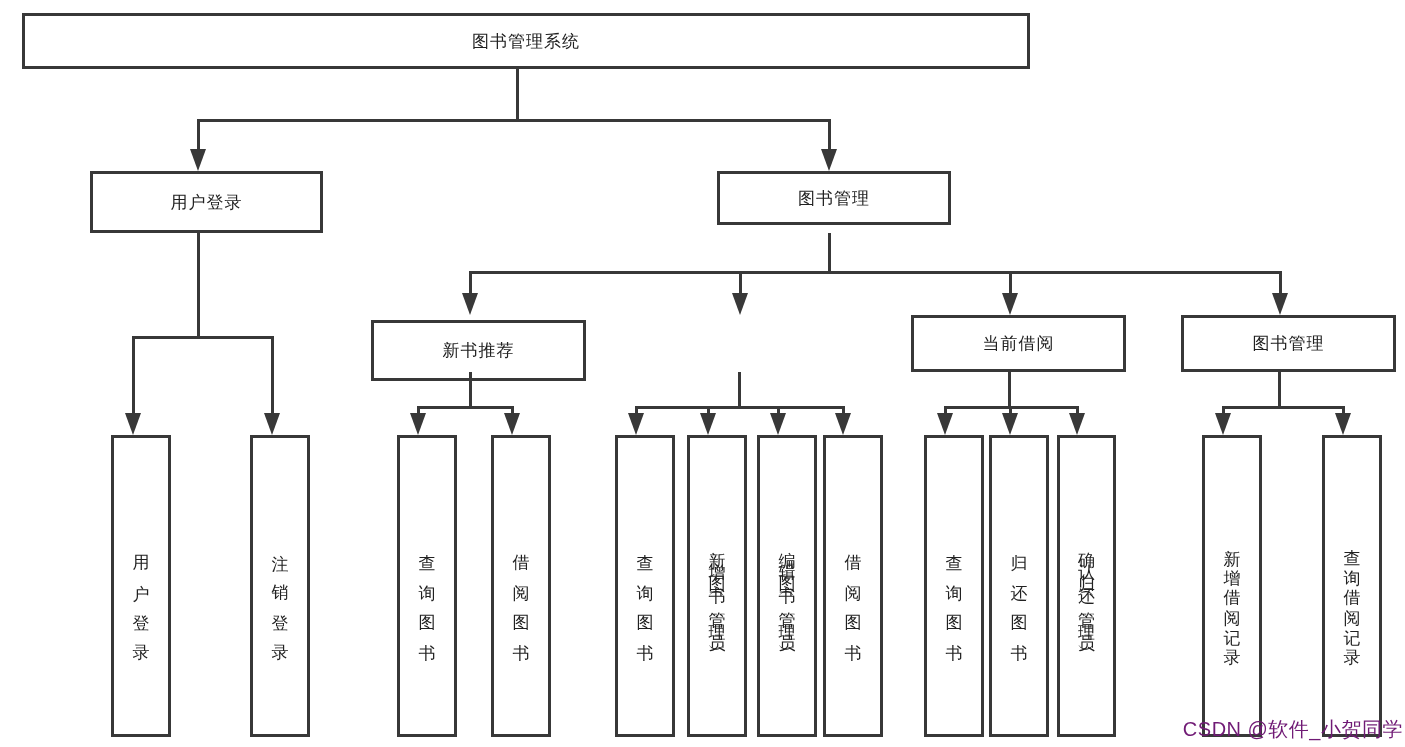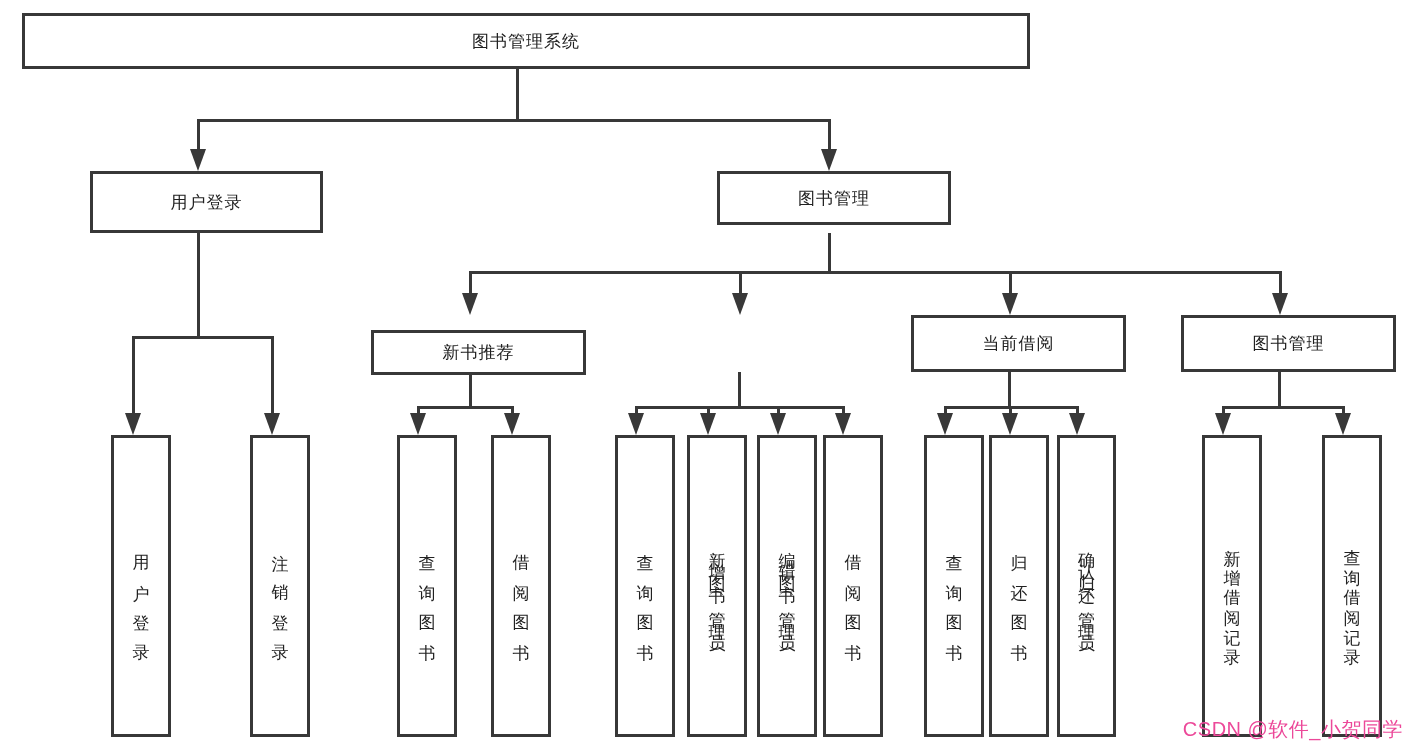--- a/index.html
+++ b/index.html
@@ -22,40 +22,40 @@
   .vline,.hline{position:absolute;background:#383838;}
   .vline{width:3px;}
   .hline{height:3px;}
   .arrow{
     position:absolute;width:0;height:0;
     border-left:8px solid transparent;border-right:8px solid transparent;
     border-top:22px solid #383838;
   }
   .watermark{
     position:absolute;right:2px;bottom:4px;z-index:10;
-    font-size:20px;color:#ec4899;letter-spacing:0.5px;white-space:nowrap;
+    font-size:20px;color:#701a75;letter-spacing:0.5px;white-space:nowrap;
   }
 </style>
 </head>
 <body>
 
 <div class="canvas">
 
   <div class="box" style="left:14px;top:13px;width:1008px;height:56px;">
     <span class="h-label">图书管理系统</span>
   </div>
 
   <div class="box" style="left:82px;top:171px;width:233px;height:62px;">
     <span class="h-label">用户登录</span>
   </div>
   <div class="box" style="left:709px;top:171px;width:234px;height:54px;">
     <span class="h-label">图书管理</span>
   </div>
 
-  <div class="box" style="left:363px;top:330px;width:215px;height:45px;">
+  <div class="box" style="left:363px;top:320px;width:215px;height:61px;">
     <span class="h-label">新书推荐</span>
   </div>
   <div class="box" style="left:903px;top:315px;width:215px;height:57px;">
     <span class="h-label">当前借阅</span>
   </div>
   <div class="box" style="left:1173px;top:315px;width:215px;height:57px;">
     <span class="h-label">图书管理</span>
   </div>
 
   <div class="box leaf" style="left:103px;top:435px;width:60px;height:302px;">

